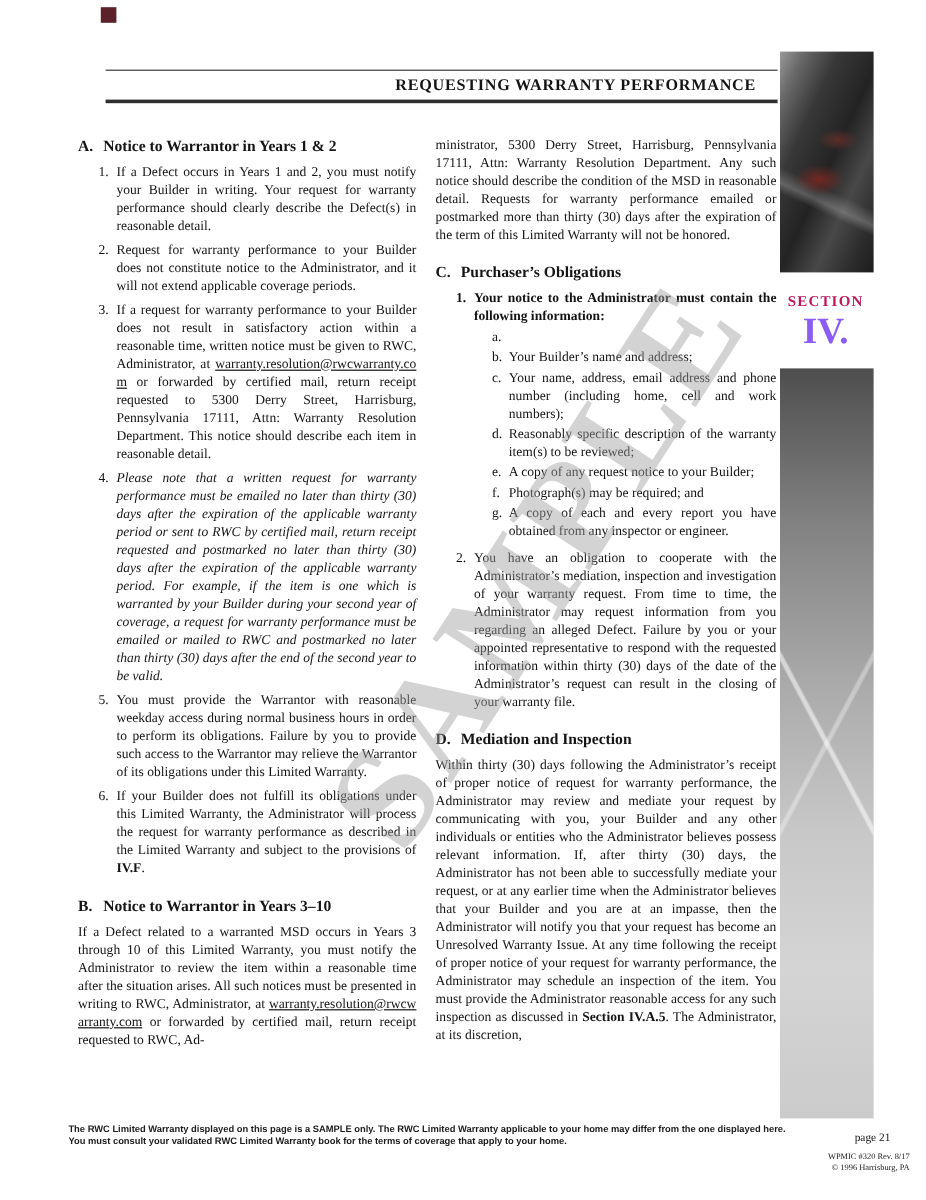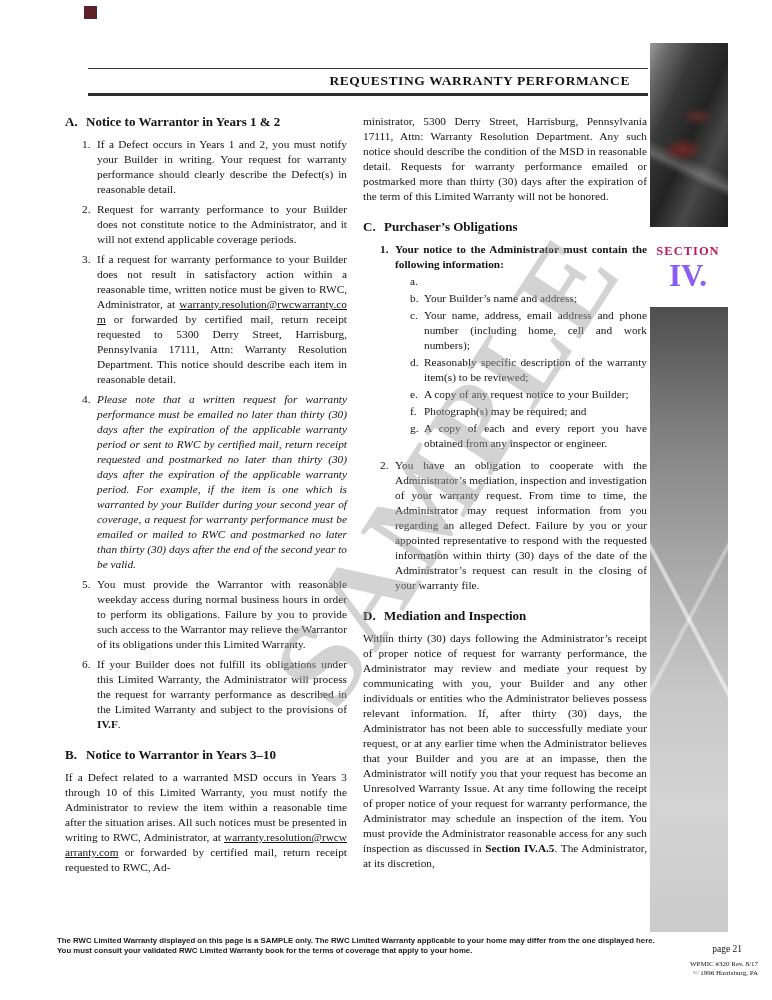--- a/index.html
+++ b/index.html
@@ -3,21 +3,21 @@
 <meta charset="utf-8">
 <style>
   html,body { margin:0; padding:0; background:#ffffff; }
   .page {
     position:relative; width:772px; height:1000px; background:#fff;
     font-family:"Liberation Serif", serif; color:#141414; overflow:hidden;
   }
   .reg-mark { position:absolute; left:84px; top:6px; width:13px; height:13px; background:#5c2129; }
 
   
-  .doc-header { position:absolute; left:88px; top:68px; width:560px; }
+  .doc-header { position:absolute; left:88px; top:58px; width:560px; }
   .rule-thin { height:1px; background:#3a3a3a; }
   .doc-title {
     font-size:13.5px; font-weight:bold; letter-spacing:.6px; margin:4px 18px 4px 0;
     text-align:right;
   }
   .rule-thick { height:3px; background:#2e2e2e; }
 
   
   .watermark {
     position:absolute; left:447px; top:470px; z-index:3; pointer-events:none;

